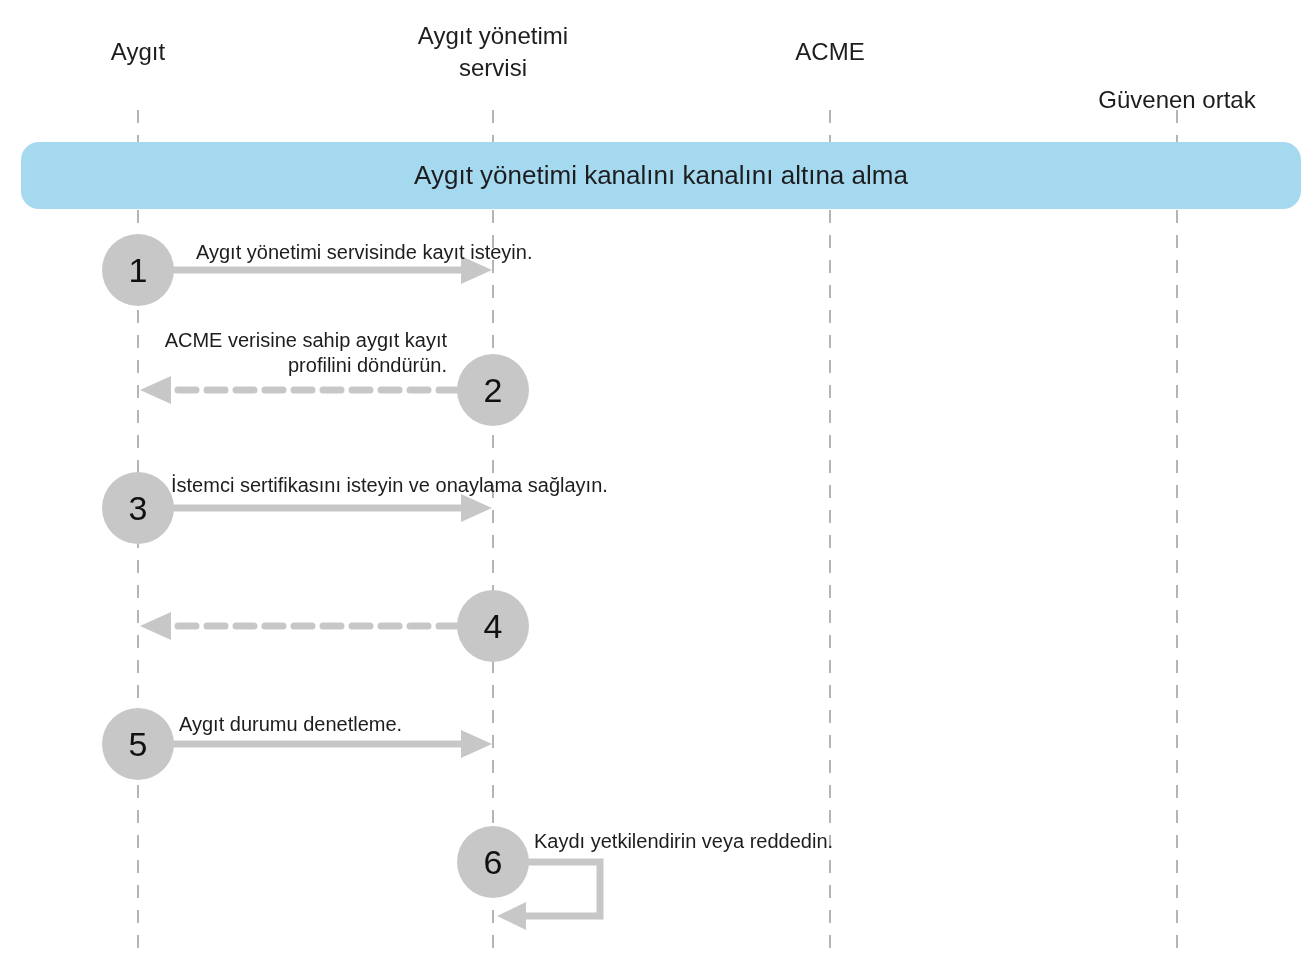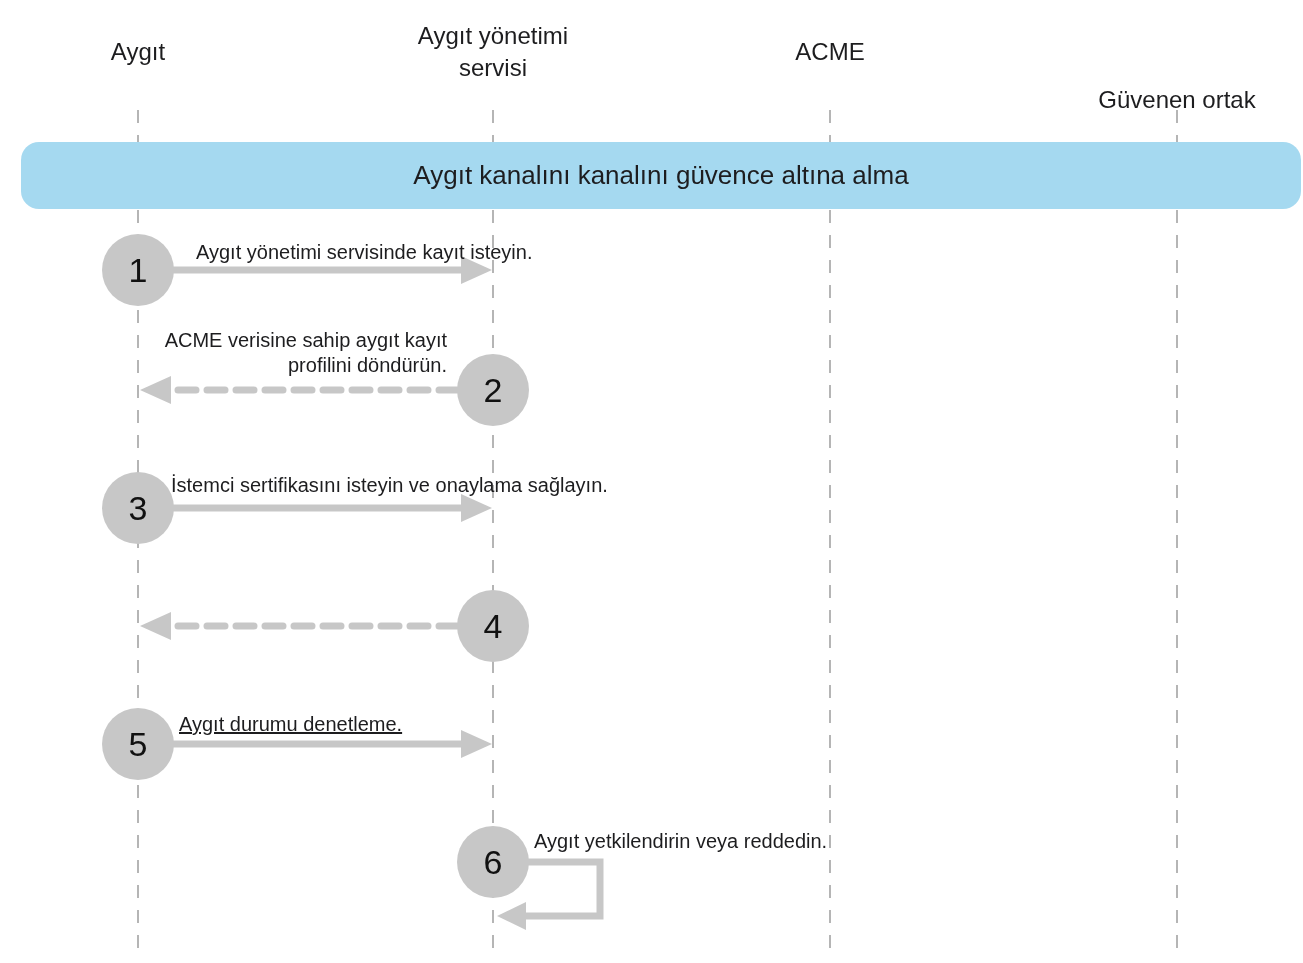--- a/index.html
+++ b/index.html
@@ -83,21 +83,21 @@
     <polygon class="head" points="488,916 517,902 517,930"></polygon>
   </svg>
 
   <div class="actor-label" style="left:29px;   top:36px; width:200px;">Aygıt</div>
   <div class="actor-label" style="left:721px;  top:36px; width:200px;">ACME</div>
   <div class="actor-label" style="left:384px;  top:20px; width:200px;">Aygıt yönetimi
 servisi</div>
   <div class="actor-label" style="left:1038px; top:36px; width:260px;margin-top:48px;">Güvenen ortak</div>
 
   <div class="banner">
-    <span>Aygıt kanalını kanalını güvence altına alma</span>
+    <span>Aygıt yönetimi kanalını kanalını altına alma</span>
   </div>
 
   <div class="step-circle" style="left:93px;  top:234px;">
       <span>1</span>
     </div>
   <div class="step-circle" style="left:448px; top:354px;">
       <span>2</span>
     </div>
   <div class="step-circle" style="left:93px;  top:472px;">
       <span>3</span>
@@ -109,16 +109,16 @@
       <span>5</span>
     </div>
   <div class="step-circle" style="left:448px; top:826px;">
       <span>6</span>
     </div>
 
   <div class="msg" style="left:170px; top:240px;margin-left:17px;">Aygıt yönetimi servisinde kayıt isteyin.</div>
   <div class="msg right" style="right:865px; top:328px;">ACME verisine sahip aygıt kayıt
 profilini döndürün.</div>
   <div class="msg" style="left:162px; top:473px;">İstemci sertifikasını isteyin ve onaylama sağlayın.</div>
-  <div class="msg" style="left:170px; top:712px;text-decoration:underline;">Aygıt durumu denetleme.</div>
-  <div class="msg" style="left:525px; top:829px;">Aygıt yetkilendirin veya reddedin.</div>
+  <div class="msg" style="left:170px; top:712px;">Aygıt durumu denetleme.</div>
+  <div class="msg" style="left:525px; top:829px;">Kaydı yetkilendirin veya reddedin.</div>
 
 </div>
 
 </body></html>

